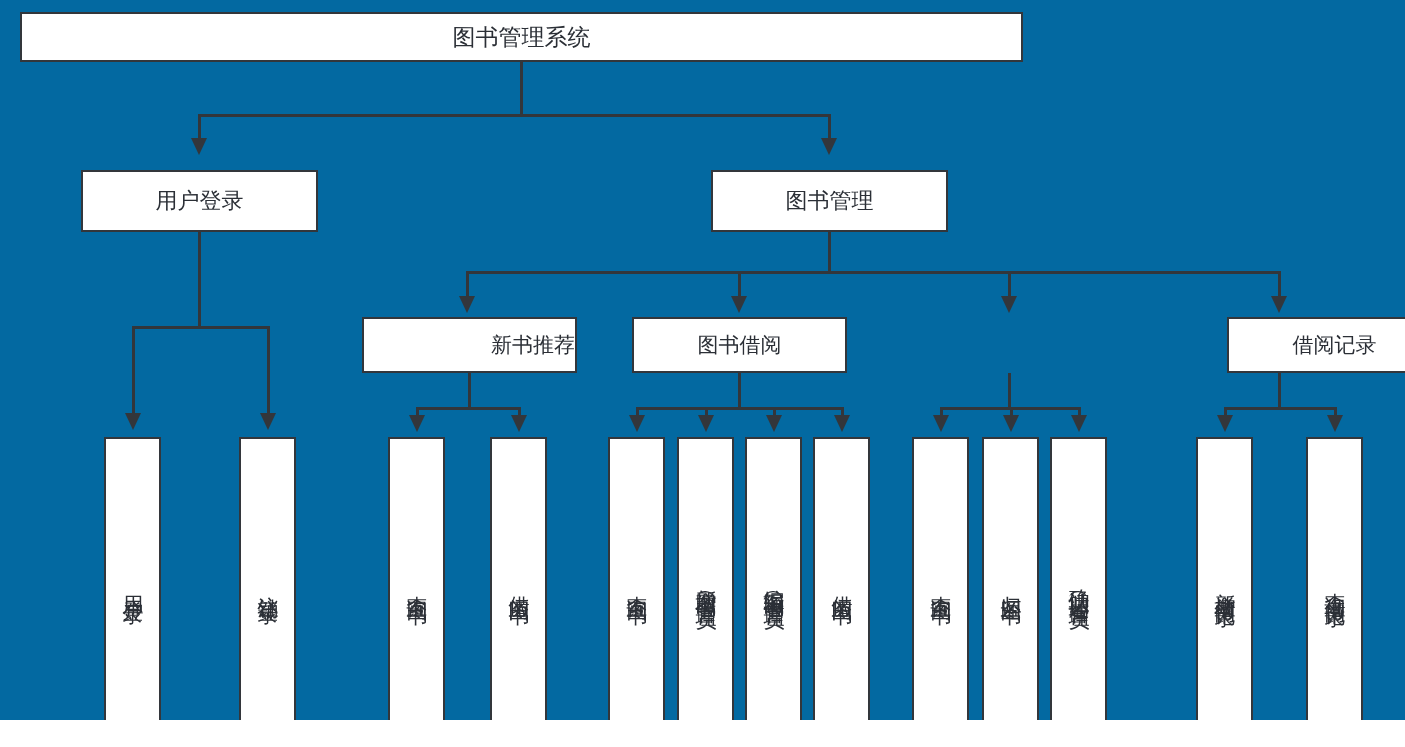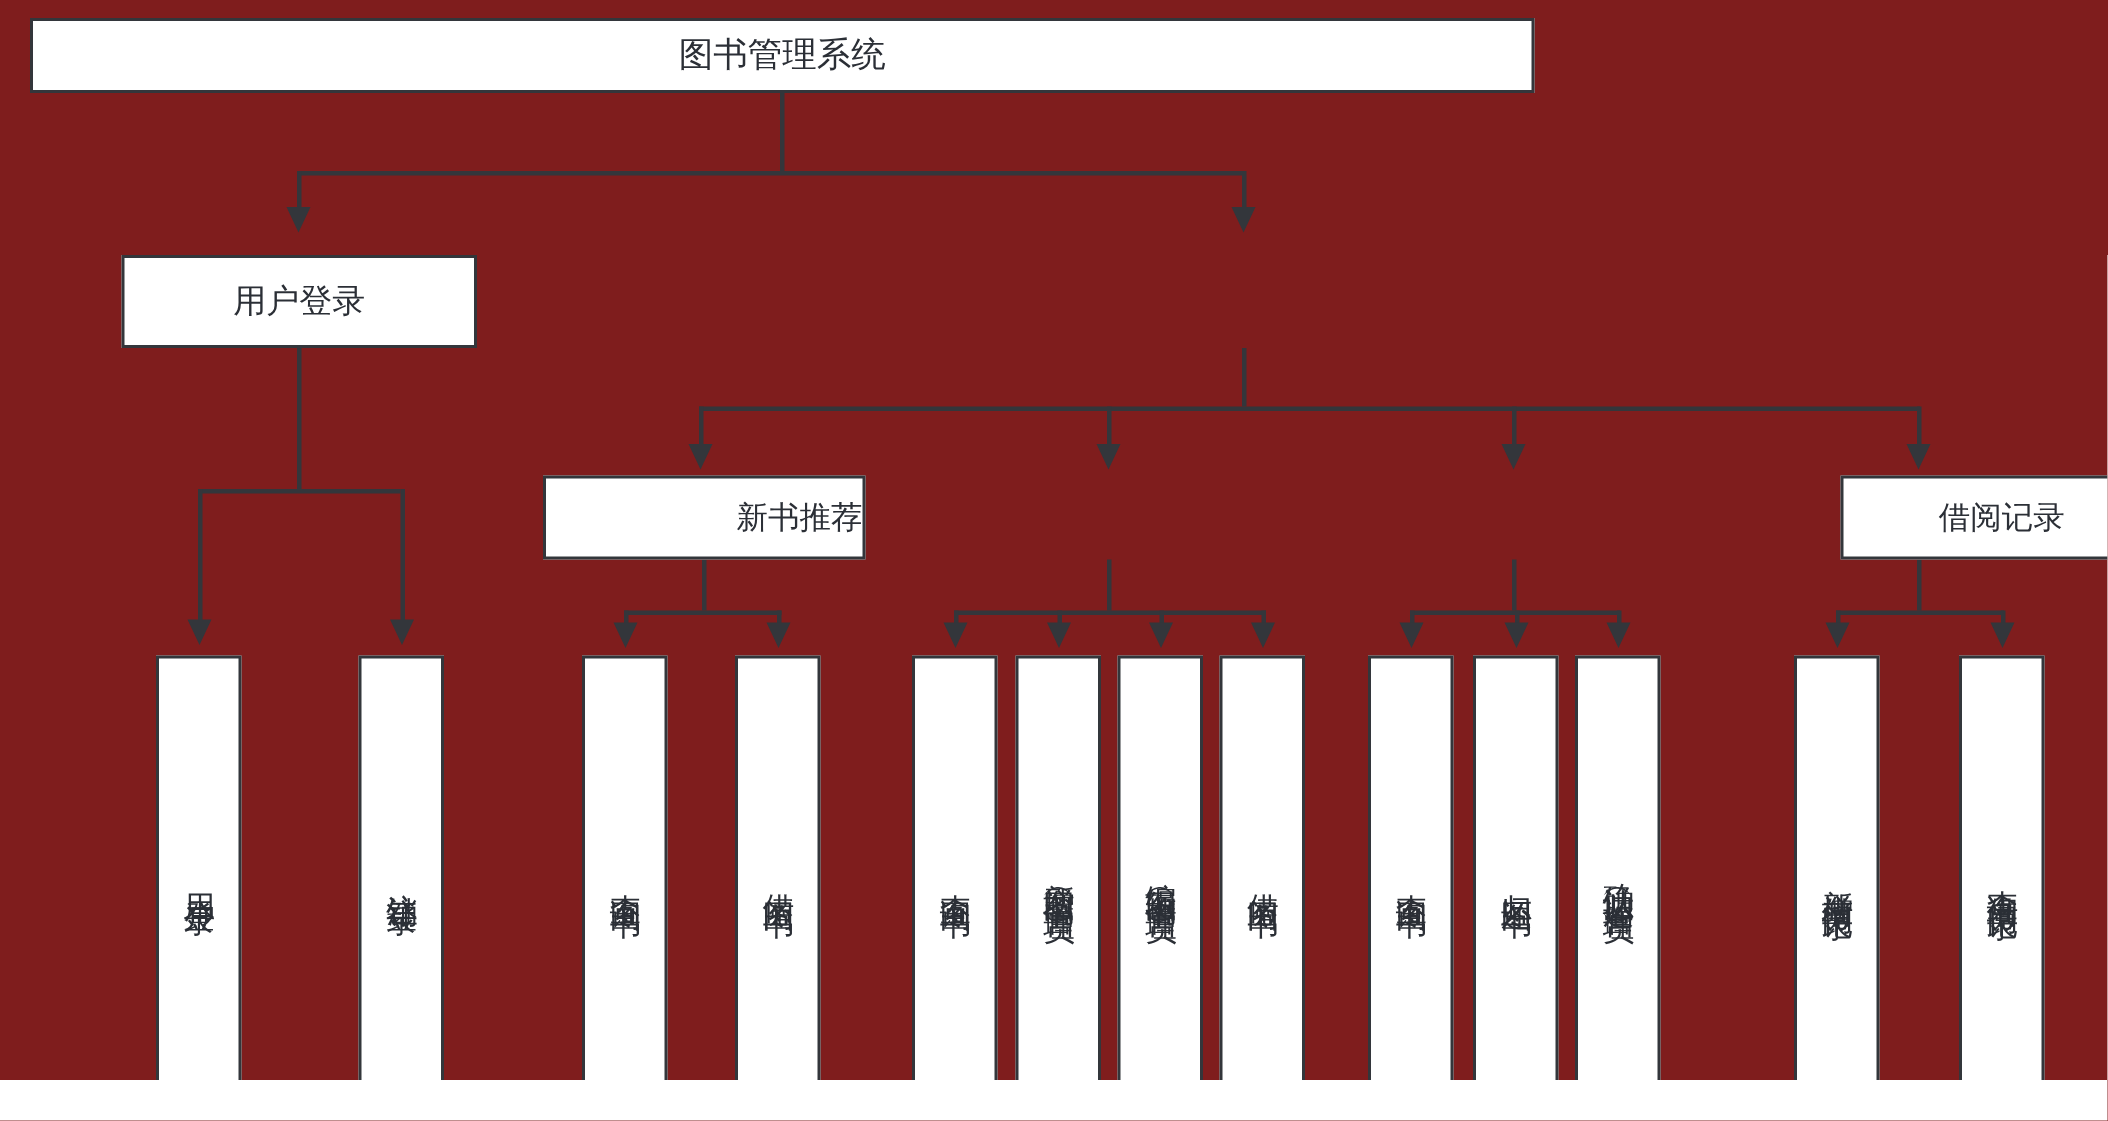--- a/index.html
+++ b/index.html
@@ -8,23 +8,22 @@
     padding: 0;
     background: #ffffff;
   }
   body {
     font-family: "DejaVu Sans", "Liberation Sans", sans-serif;
   }
   #canvas {
     position: relative;
     width: 1405px;
     height: 720px;
-    background: #7f1d1d;
+    background: #0369a1;
     overflow: hidden;
-    font-family: Liberation Serif, serif;
   }
   
   .node {
     position: absolute;
     box-sizing: border-box;
     background: #ffffff;
     border: 2px solid #33363b;
     display: flex;
     align-items: center;
     justify-content: center;
@@ -143,24 +142,30 @@
   <div class="edge v" style="left:1334px; top:407px; height:10px;"></div>
   <div class="arrow" style="left:1327px; top:415px;"></div>
 
   <div class="node root" style="left:20px; top:12px; width:1003px; height:50px;">
     <span>图书管理系统</span>
   </div>
 
   <div class="node level1" style="left:81px; top:170px; width:237px; height:62px;">
     <span>用户登录</span>
   </div>
+  <div class="node level1" style="left:711px; top:170px; width:237px; height:62px;">
+    <span>图书管理</span>
+  </div>
 
   <div class="node level2" style="left:362px; top:317px; width:215px; height:56px;justify-content:flex-end;">
     <span>新书推荐</span>
   </div>
+  <div class="node level2" style="left:632px; top:317px; width:215px; height:56px;">
+    <span>图书借阅</span>
+  </div>
   <div class="node level2" style="left:1200px; top:317px; width:215px; height:56px;margin-left:27px;">
     <span>借阅记录</span>
   </div>
 
   <div class="node leaf" style="left:104px; top:437px; width:57px; height:296px;">
     <span class="vtext">用户登录</span>
   </div>
   <div class="node leaf" style="left:239px; top:437px; width:57px; height:296px;">
     <span class="vtext">注销登录</span>
   </div>

